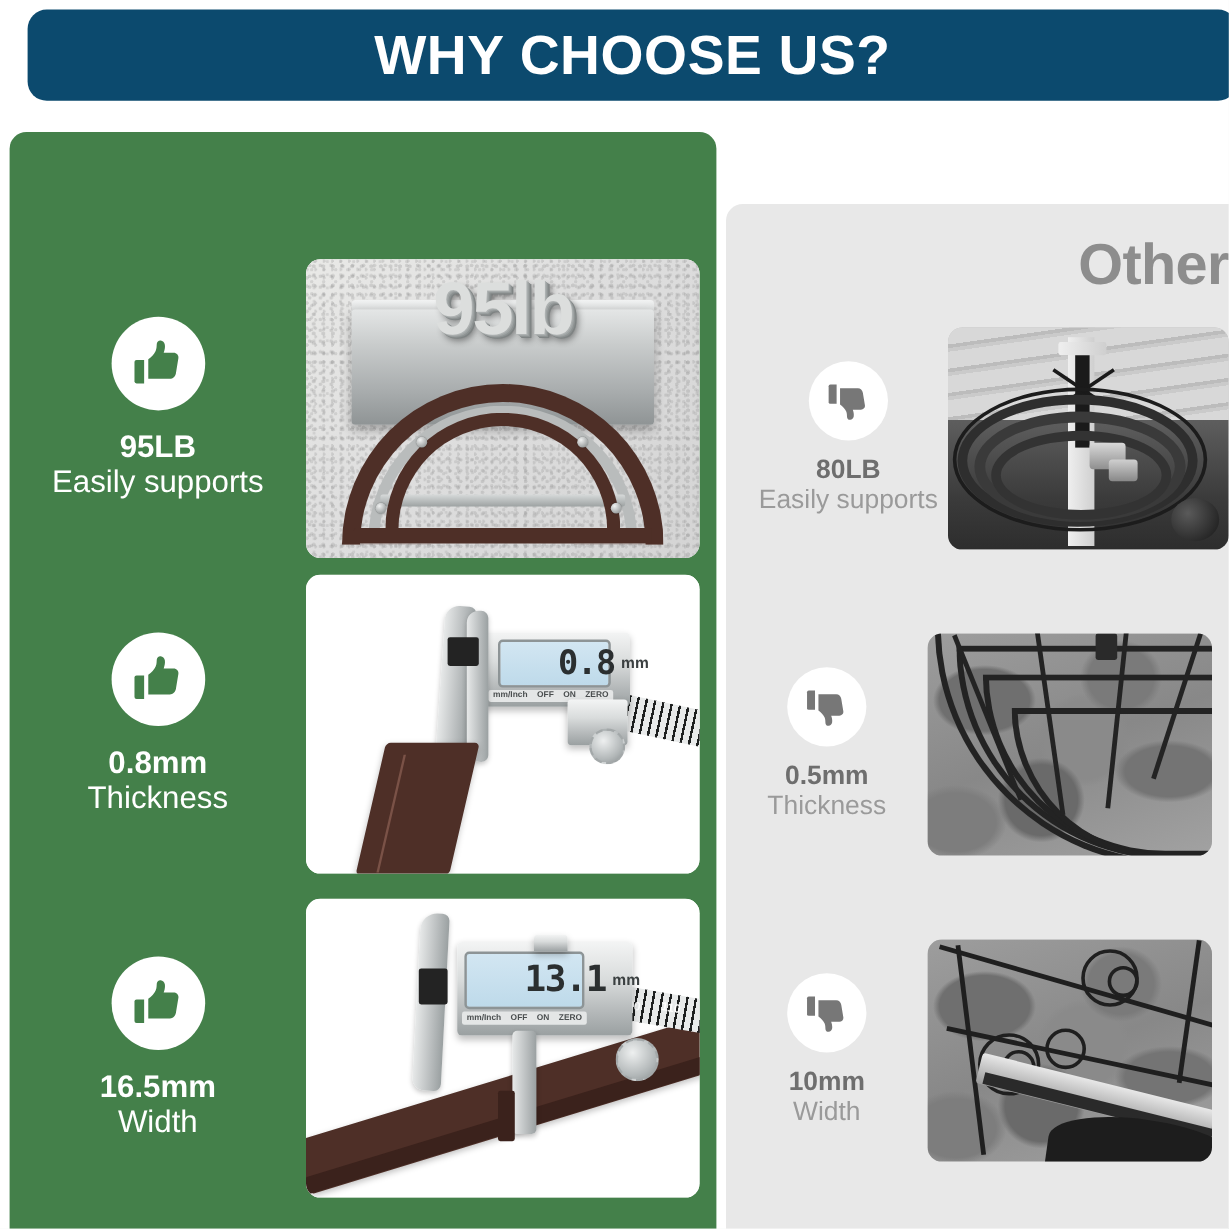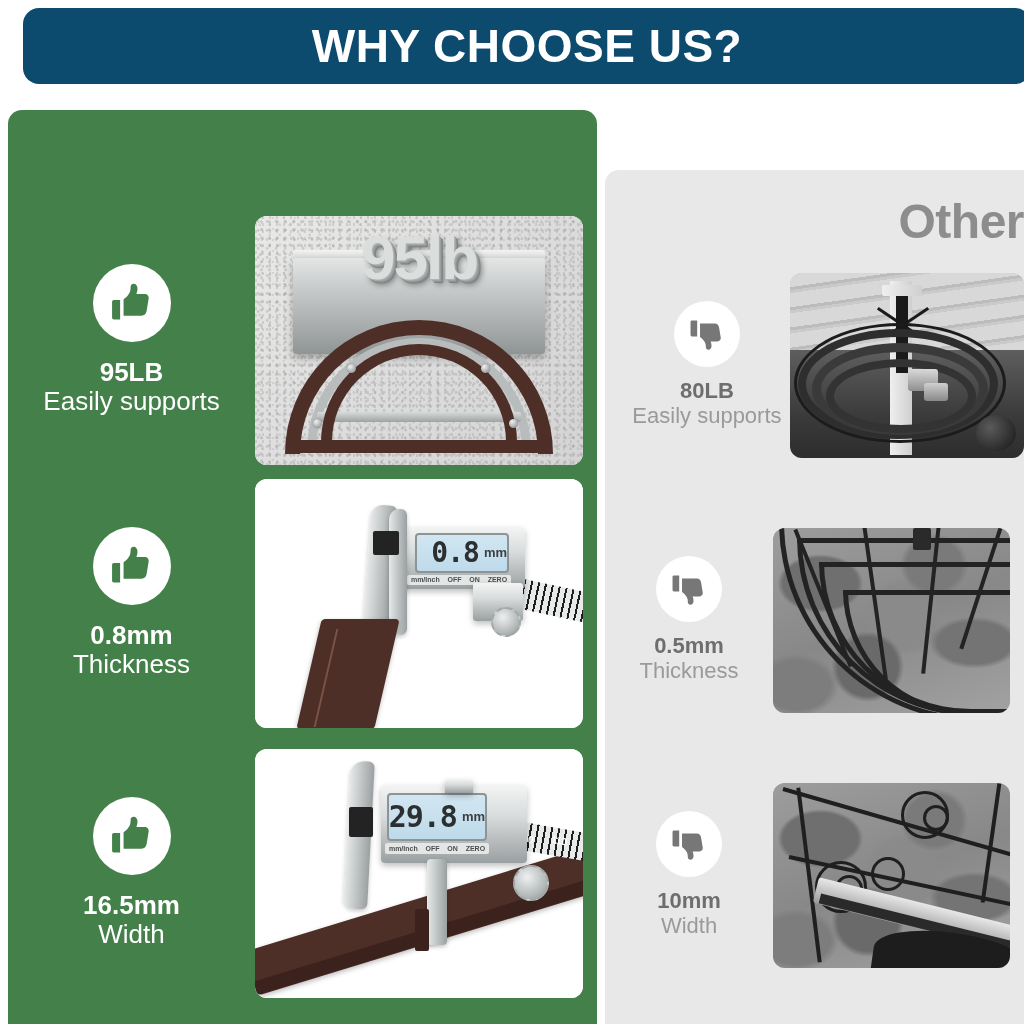--- a/index.html
+++ b/index.html
@@ -192,21 +192,21 @@
   .cal-body {
     position:absolute;
     background: linear-gradient(180deg,#f3f4f4 0%,#d9dcdc 40%,#b4b8b9 75%,#9aa0a1 100%);
     border-radius:4px;
     box-shadow: 0 3px 6px rgba(0,0,0,.25);
   }
   .cal-screen {
     position:absolute;
     background: linear-gradient(180deg,#d2e6f2 0%,#bedaea 100%);
     border:2px solid #8d9496; border-radius:4px;
-    display:flex; align-items:center; justify-content:flex-end;padding-left:48px;
+    display:flex; align-items:center; justify-content:flex-start;padding-left:48px;
   }
   .cal-digits {
     color:#2b2f30; font-weight:bold;
     font-family:"DejaVu Sans Mono", monospace;
     letter-spacing:-1px;
   }
   .cal-unit { color:#3b4041; font-size:13px; margin-left:5px; font-weight:bold; }
   .cal-btnbar {
     position:absolute; background:#e4e6e6; border-radius:2px;
     display:flex; align-items:center; justify-content:space-around;
@@ -377,21 +377,21 @@
 
           <div class="brown-bar" style="left:-10px; top:150px; width:350px; height:46px; transform:rotate(-17deg); border-radius:3px;"></div>
           <div style="position:absolute; left:-10px; top:182px; width:350px; height:14px; background:#3b221c; transform:rotate(-17deg);"></div>
 
           <div class="cal-scale" style="left:252px; top:78px; width:88px; height:28px; transform:rotate(10deg);"></div>
           <div style="position:absolute; left:262px; top:84px; font-size:10px; font-weight:bold; color:#fff; transform:rotate(10deg);">100</div>
           <div style="position:absolute; left:296px; top:86px; font-size:10px; font-weight:bold; color:#fff; transform:rotate(10deg);">110</div>
 
           <div class="cal-body" style="left:126px; top:36px; width:146px; height:78px;"></div>
           <div class="cal-screen" style="left:132px; top:44px; width:100px; height:48px;">
-            <span class="cal-digits" style="font-size:30px;">29.8</span>
+            <span class="cal-digits" style="font-size:30px;">13.1</span>
             <span class="cal-unit">mm</span>
           </div>
           <div class="cal-btnbar" style="left:130px; top:94px; width:104px; height:11px;">
             <span>mm/Inch</span>
             <span>OFF</span>
             <span>ON</span>
             <span>ZERO</span>
           </div>
           <div class="cal-body" style="left:190px; top:30px; width:28px; height:14px; border-radius:3px 3px 0 0;"></div>
           <div class="cal-wheel" style="left:258px; top:116px; width:36px; height:36px;"></div>

